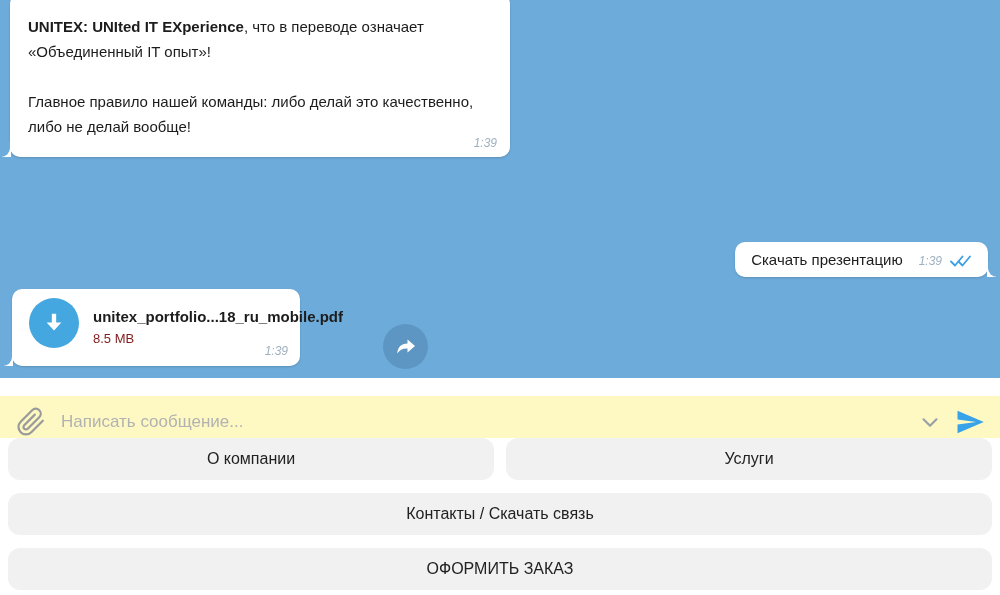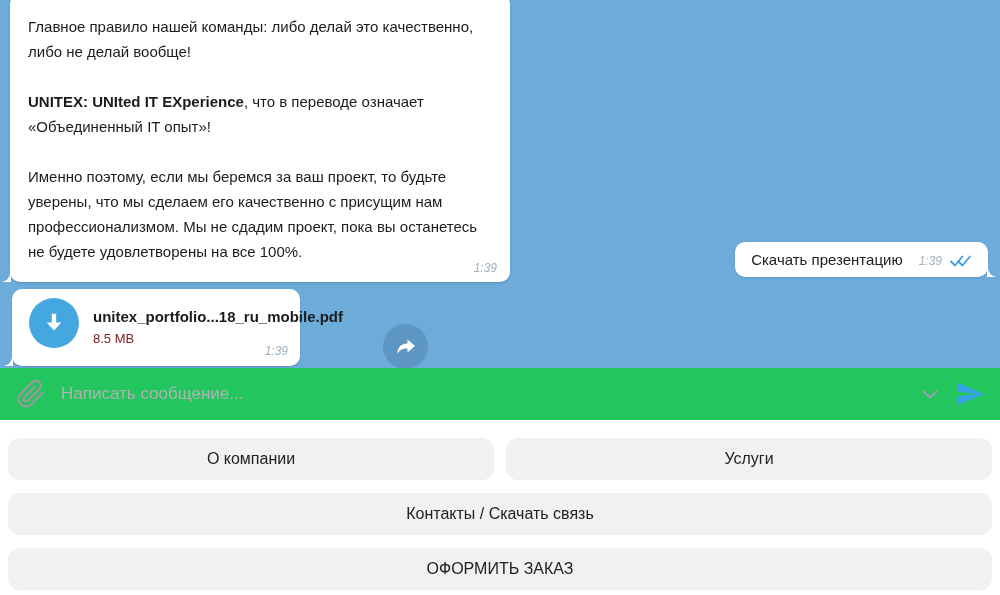--- a/index.html
+++ b/index.html
@@ -39,44 +39,43 @@
 
   .file-msg{left:12px;top:289px;width:288px;height:77px;}
   .dl-circle{position:absolute;left:17px;top:9px;width:50px;height:50px;border-radius:50%;background:var(--dl-circle);display:flex;align-items:center;justify-content:center;cursor:pointer;}
   .file-name{position:absolute;left:81px;top:19px;font-size:15px;font-weight:bold;color:#1c1c1c;white-space:nowrap;}
   .file-size{position:absolute;left:81px;top:42px;font-size:13px;color:#7f1d1d;}
   .file-msg .time{right:12px;bottom:8px;}
 
   .fwd-btn{position:absolute;left:383px;top:324px;width:45px;height:45px;border-radius:50%;background:var(--fwd-circle);display:flex;align-items:center;justify-content:center;cursor:pointer;}
 
   
-  .composer{position:absolute;left:0;top:368px;width:1000px;height:52px;background:#22c55e;display:flex;align-items:center;}
+  .composer{position:absolute;left:0;top:396px;width:1000px;height:52px;background:#fef9c3;display:flex;align-items:center;}
   .attach-btn{margin-left:13px;width:36px;height:36px;display:flex;align-items:center;justify-content:center;cursor:pointer;}
   .msg-input{flex:1;margin-left:12px;border:none;outline:none;font-size:17px;color:#333;font-family:inherit;background:transparent;}
   .msg-input::placeholder{color:#b2b2b2;}
   .kb-toggle{width:36px;height:36px;display:flex;align-items:center;justify-content:center;cursor:pointer;}
   .send-btn{width:44px;height:40px;margin-right:8px;display:flex;align-items:center;justify-content:center;cursor:pointer;}
 
   
   .keyboard{position:absolute;left:0;top:438px;width:1000px;background:#fff;}
   .kb-row{display:flex;margin:0 8px 13px 8px;gap:12px;}
   .kb-row:first-child{margin-top:0;}
   .kb-btn{flex:1;height:42px;background:var(--btn-bg);border:none;border-radius:12px;font-size:16px;color:#222;font-family:inherit;cursor:pointer;display:flex;align-items:center;justify-content:center;}
 </style>
 </head>
 <body>
 
 <div class="screen">
 
   <div class="chat-area">
 
     <div class="bubble tail-in main-msg">
+      <p><b>UNITEX: UNIted IT EXperience</b><span>, что в переводе означает «Объединенный IT опыт»!</span></p>
       <p>Главное правило нашей команды: либо делай это качественно, либо не делай вообще!</p>
-      <p><b>UNITEX: UNIted IT EXperience</b><span>, что в переводе означает «Объединенный IT опыт»!</span></p>
-      <p>Именно поэтому, если мы беремся за ваш проект, то будьте уверены, что мы сделаем его качественно с присущим нам профессионализмом. Мы не сдадим проект, пока вы останетесь не будете удовлетворены на все 100%.</p>
       <span class="time">1:39</span>
     </div>
 
     <div class="bubble tail-out out-msg">
       <span class="msg-text">Скачать презентацию</span>
       <span class="time">1:39</span>
       <svg class="checks" width="22" height="13" viewBox="0 0 22 13" fill="none">
         <path d="M1 6.5 L5 10.5 L12.5 1.5" stroke="#3ba0e4" stroke-width="1.8" stroke-linecap="round" stroke-linejoin="round"></path>
         <path d="M8.5 6.5 L12.5 10.5 L20 1.5" stroke="#3ba0e4" stroke-width="1.8" stroke-linecap="round" stroke-linejoin="round"></path>
       </svg>

